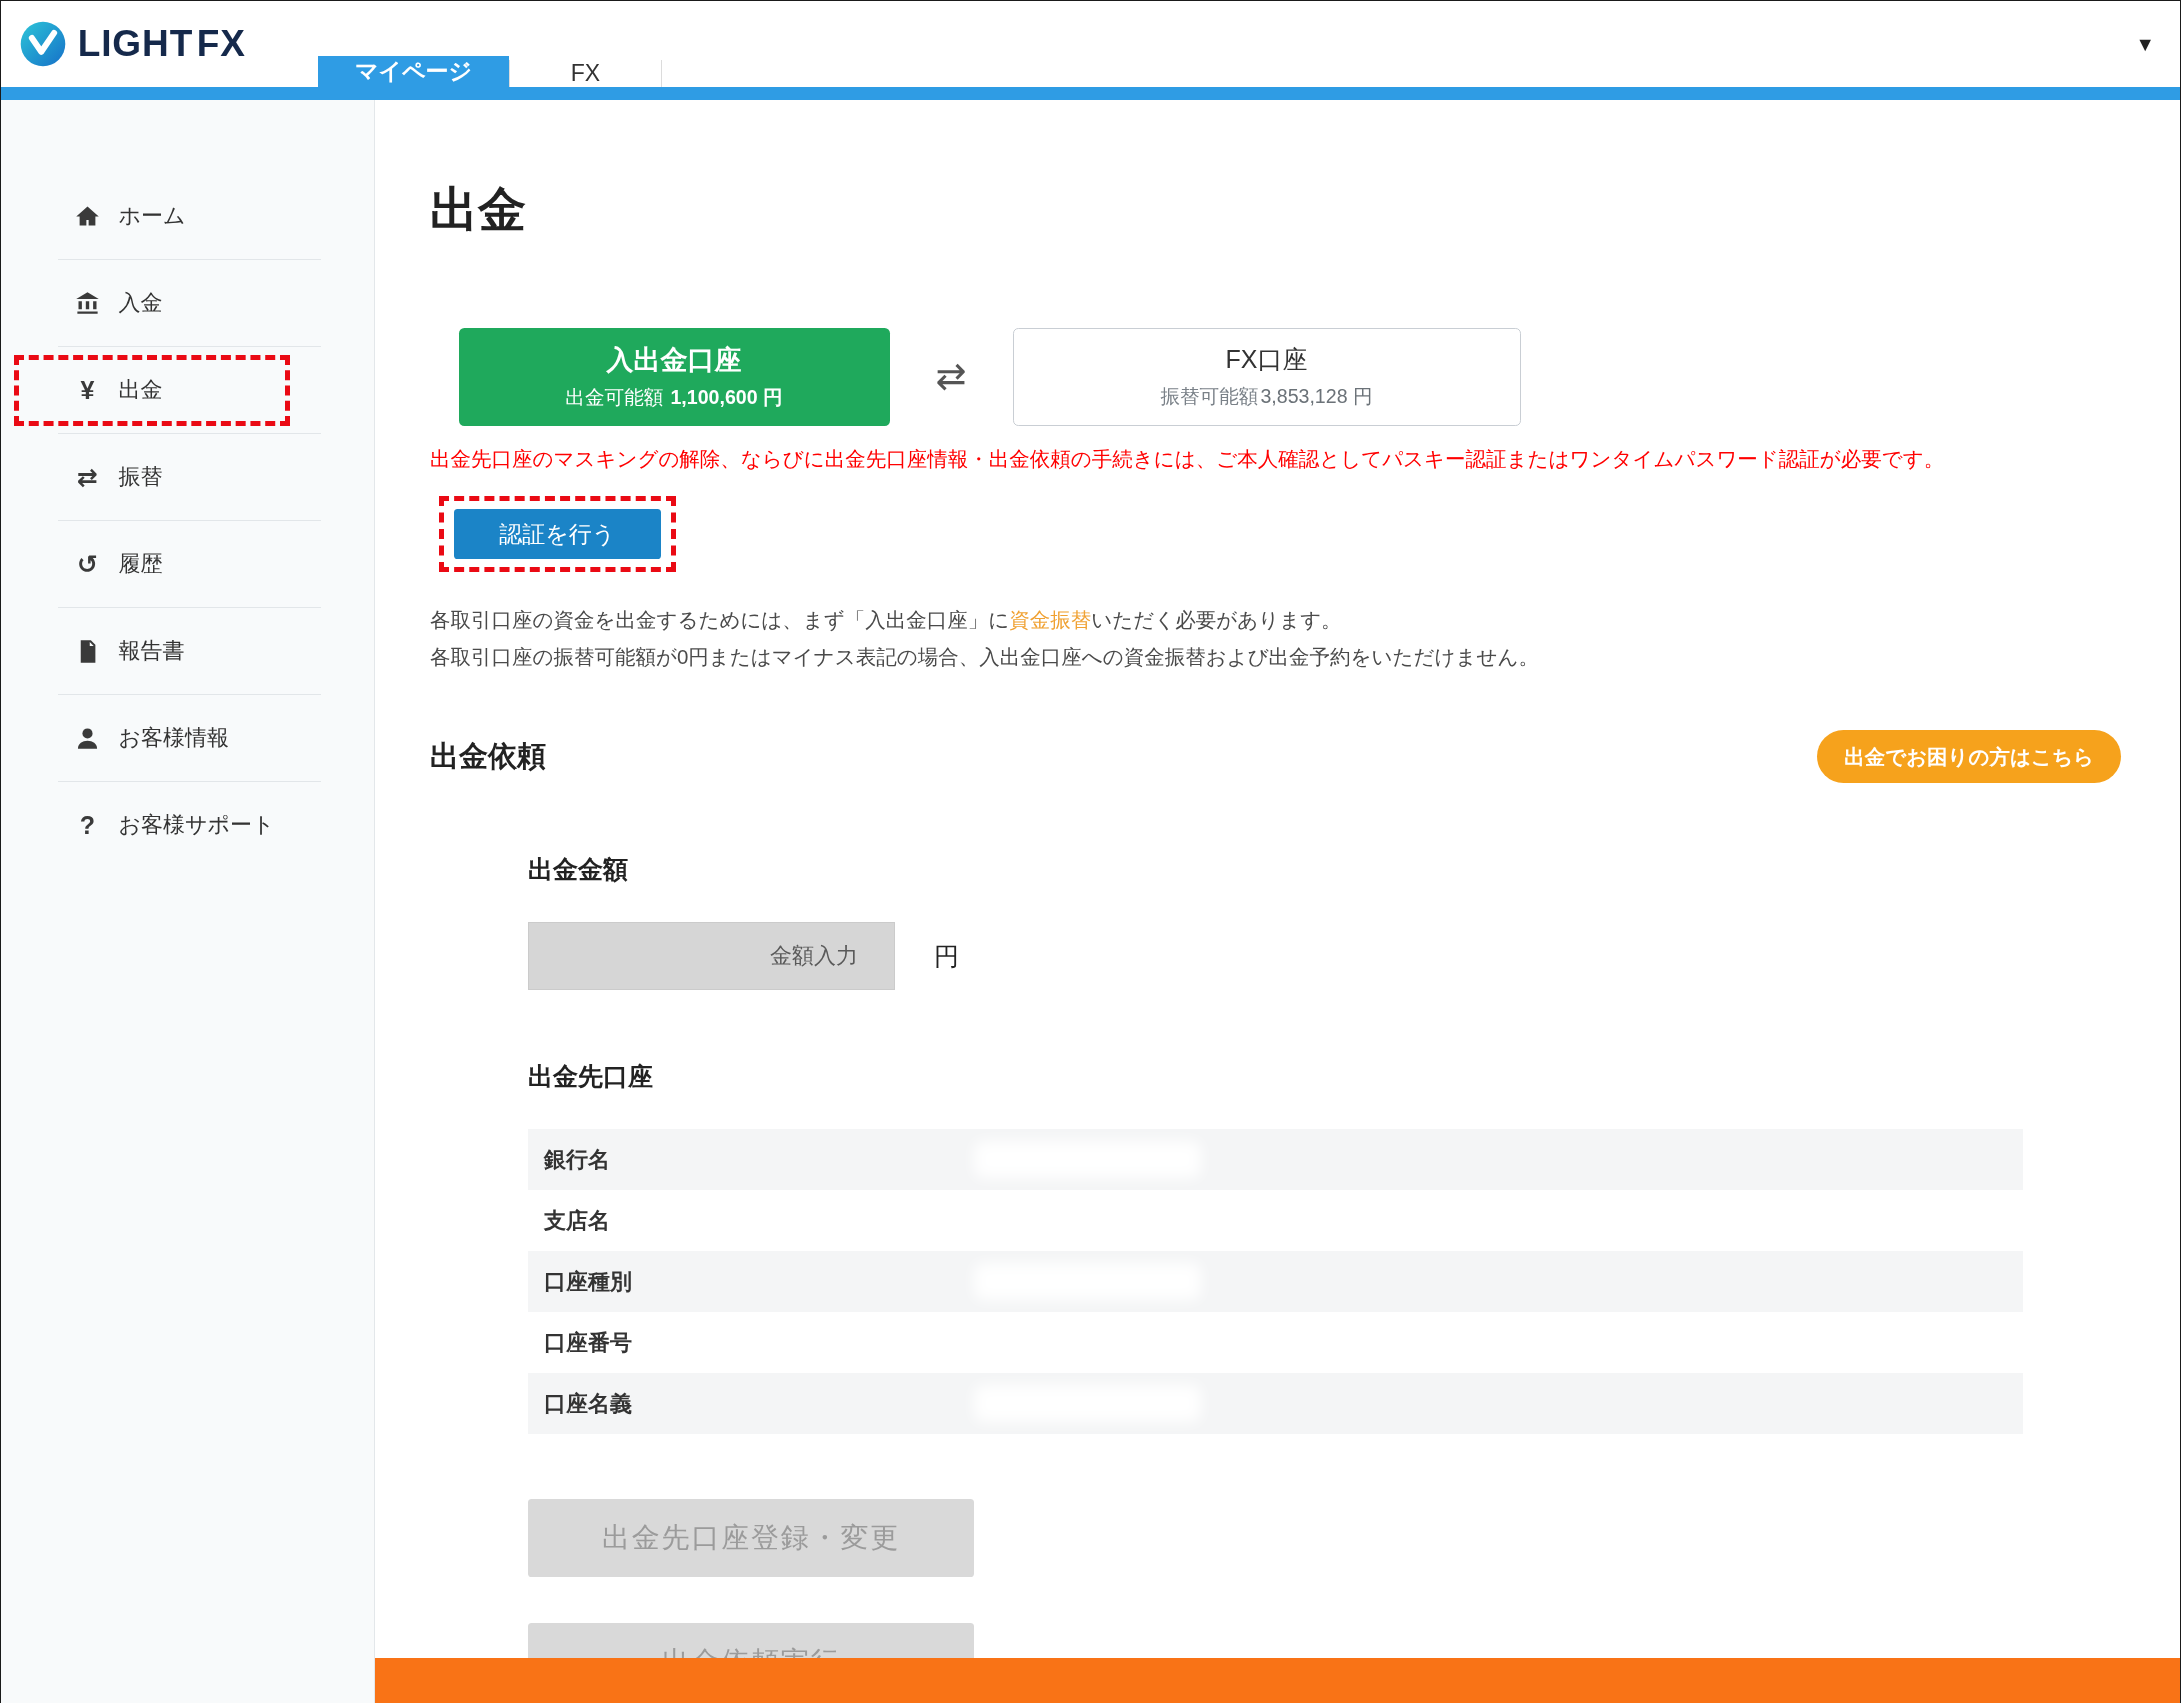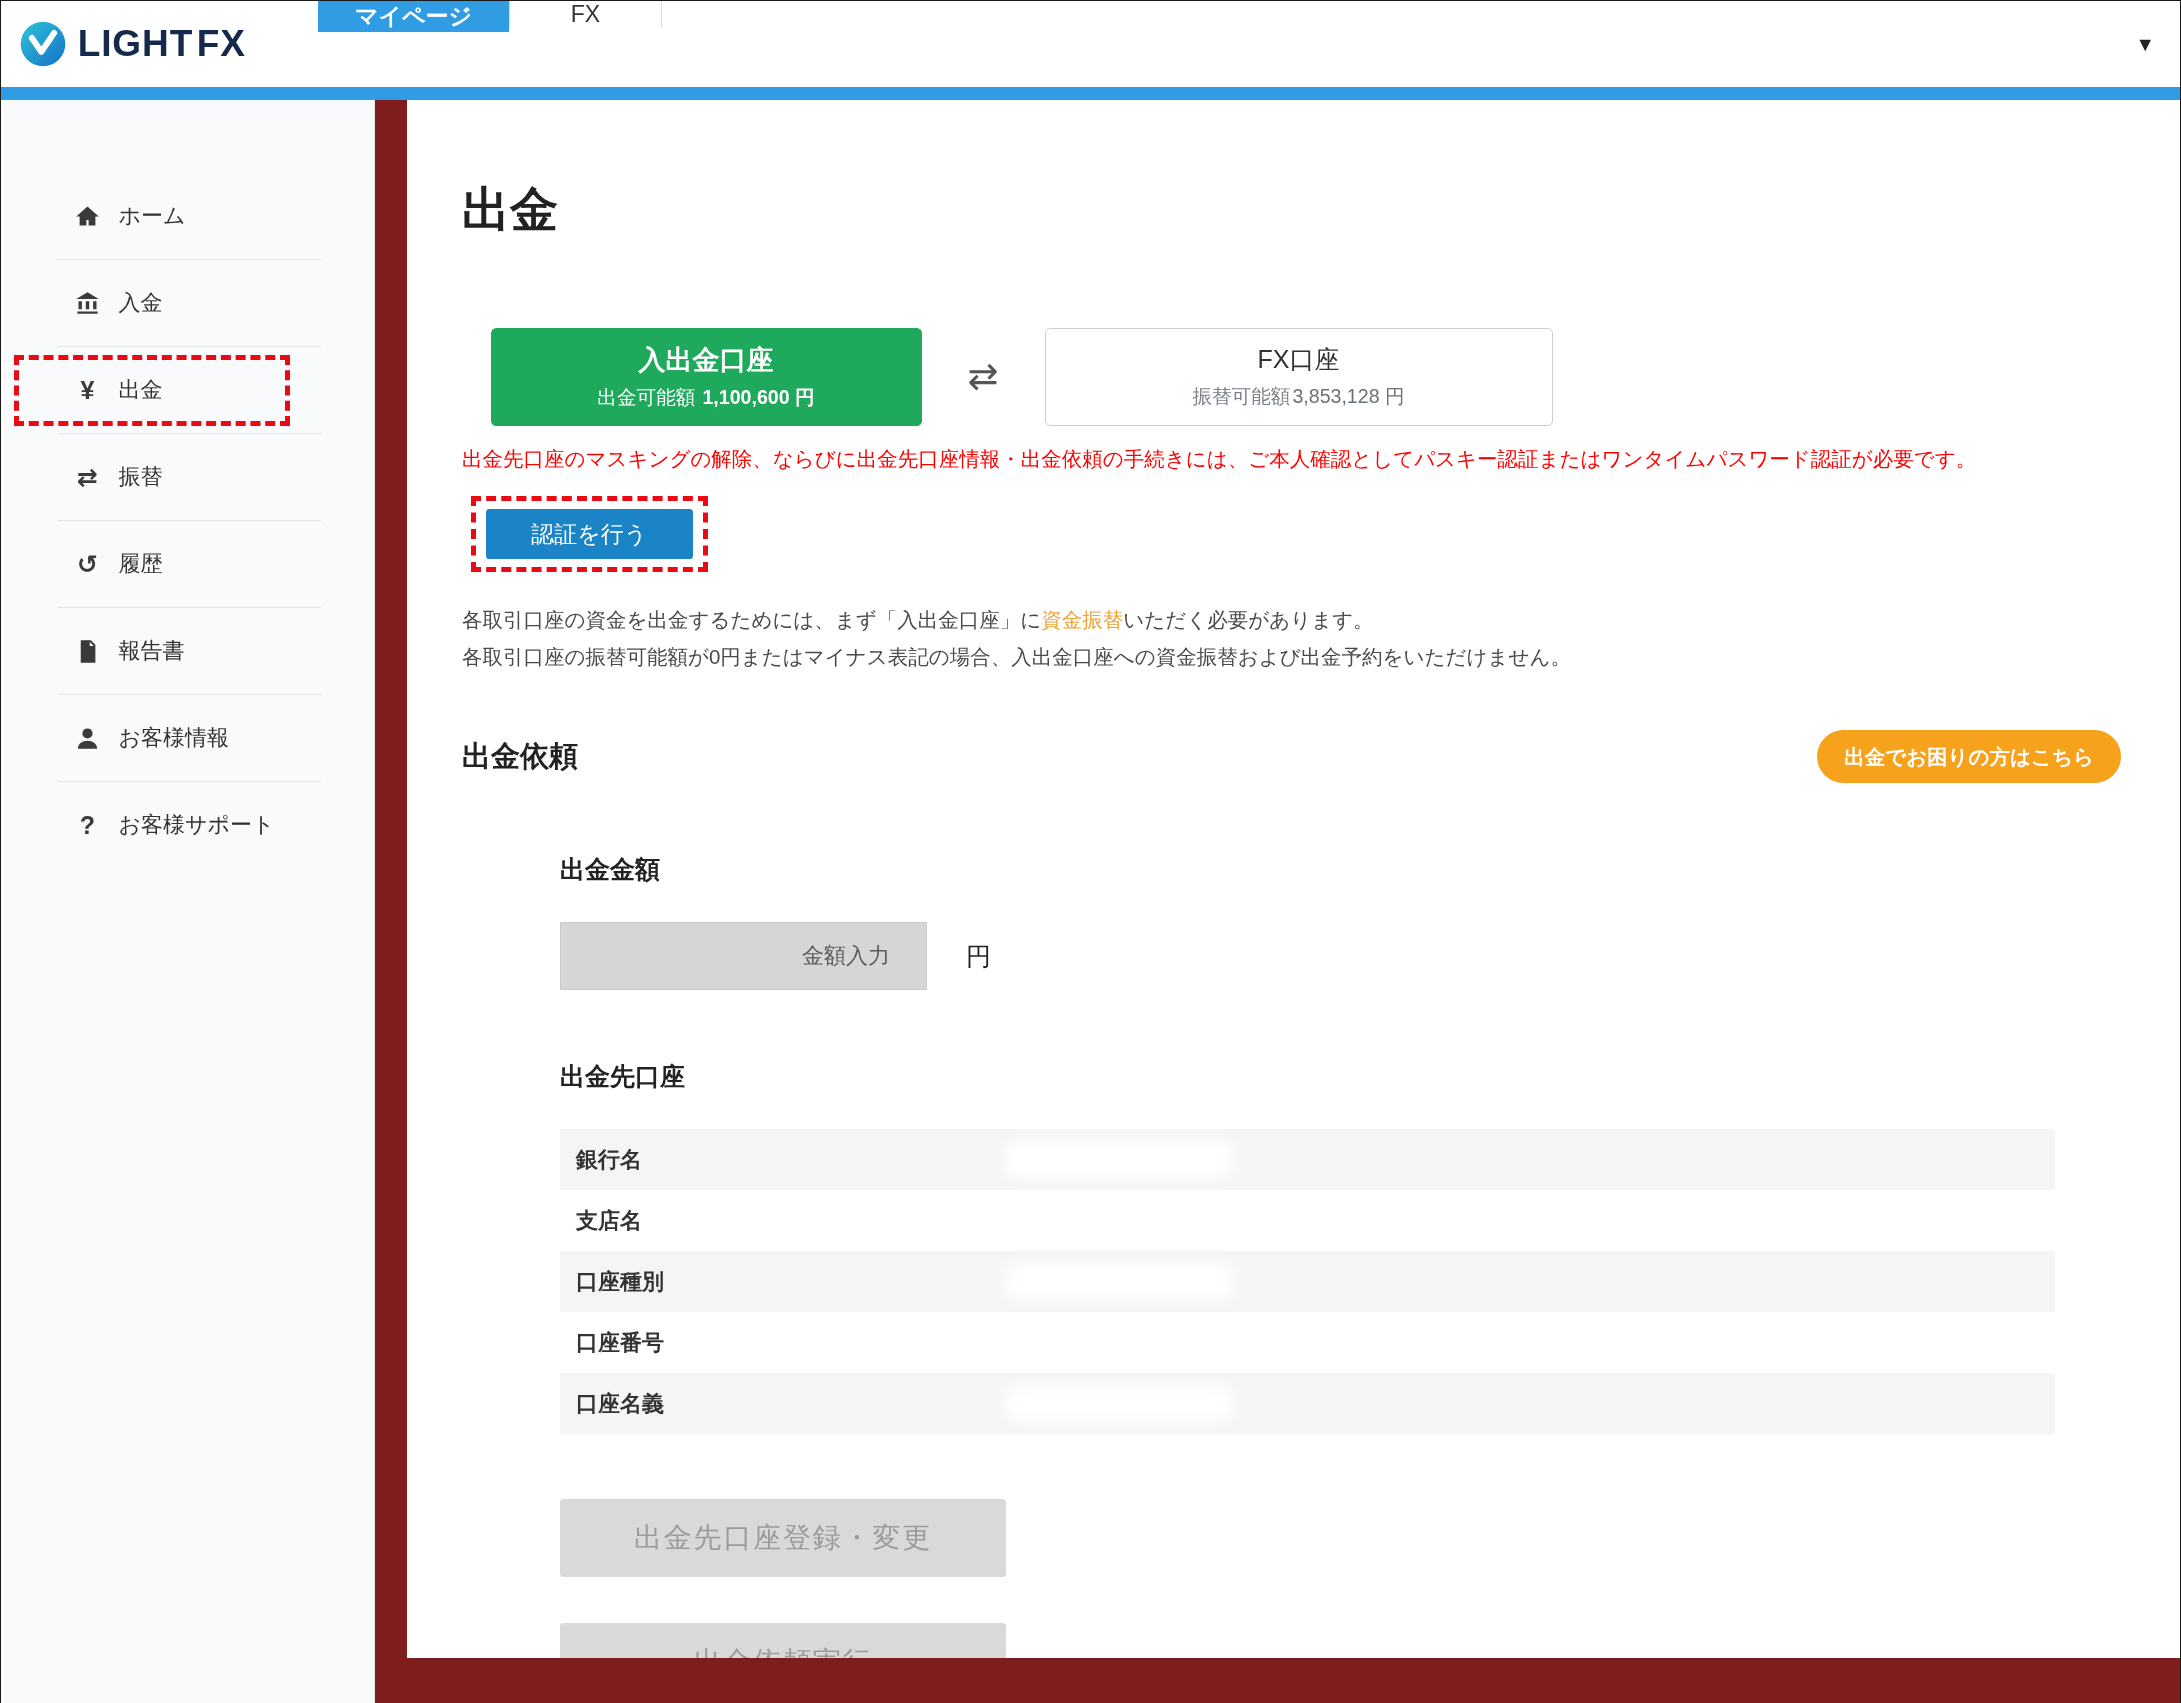--- a/index.html
+++ b/index.html
@@ -5,29 +5,29 @@
   * { margin:0; padding:0; box-sizing:border-box; }
   body { background:#ffffff; font-family:"Liberation Sans","DejaVu Sans",sans-serif; }
   .page { position:relative; width:2181px; height:1704px; border:1.8px solid #1a1a1a; background:#fff; overflow:hidden; display:flex; flex-direction:column; }
 
   
   .header { height:86px; background:#fff; display:flex; align-items:stretch; flex:none; }
   .logo { width:317px; display:flex; align-items:center; padding-left:18px; }
   .logo-mark { width:48px; height:48px; flex:none; }
   .logo-text { margin-left:10.7px; font-size:37px; font-weight:800; color:#15294b; letter-spacing:0.9px; white-space:nowrap; }
   .logo-text .fx-part { margin-left:3.6px; }
-  .tabs { display:flex; align-items:flex-start; }
+  .tabs { display:flex; align-items:flex-end; }
   .tab { display:flex; align-items:center; justify-content:center; font-size:23px; cursor:pointer; }
   .tab.active { width:191px; background:#2f9ce4; color:#fff; font-weight:700; }
   .tab.plain { width:153px; background:#fff; color:#333; border-left:0.9px solid #dcdcdc; border-right:0.9px solid #dcdcdc; }
   .header-caret { margin-left:auto; align-self:center; margin-right:25px; font-size:19.6px; color:#222; cursor:pointer; }
   .accent-bar { height:12.5px; background:#2f9ce4; flex:none; }
 
   
-  .body-row { flex:1; display:flex; min-height:0; background:#7f1d1d;gap:32px; }
+  .body-row { flex:1; display:flex; min-height:0; background:#f97316; }
 
   
   .sidebar { width:374px; flex:none; background:#f8fafb; border-right:0.9px solid #e3e7ea; }
   .menu { padding-top:73px; }
   .menu-item { position:relative; height:87px; display:flex; align-items:center; padding-left:68px; font-size:22px; color:#333; cursor:pointer; }
   .menu-item::after { content:""; position:absolute; left:57px; right:53px; bottom:0; height:0.9px; background:#e2e6e9; }
   .menu-item:last-child::after { display:none; }
   .menu-icon { width:37px; display:flex; justify-content:center; align-items:center; font-size:25px; font-weight:700; color:#3a3a3a; flex:none; }
   .menu-icon svg { width:27px; height:27px; fill:#3a3a3a; }
   .menu-label { margin-left:12.5px; }

